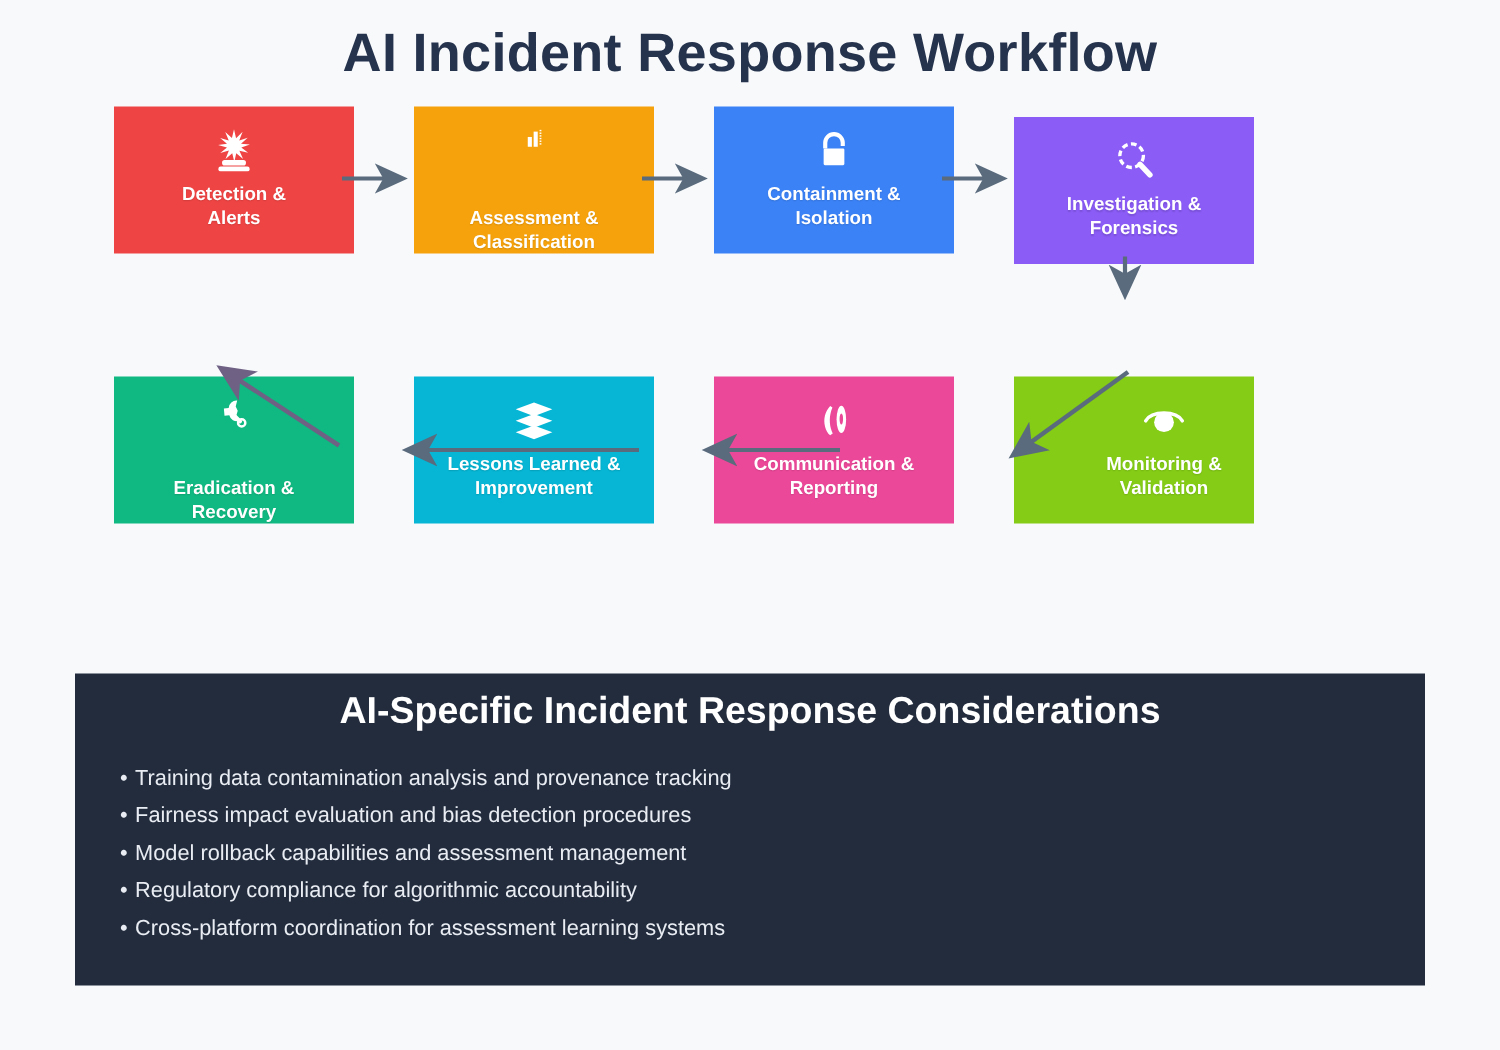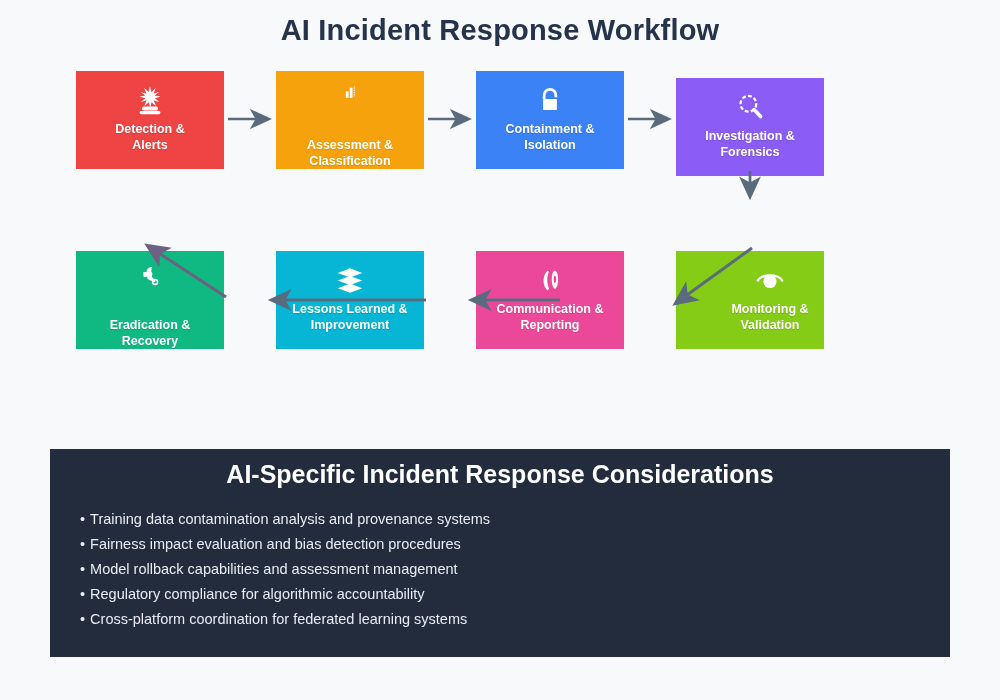--- a/index.html
+++ b/index.html
@@ -14,30 +14,30 @@
     width: 1000px; height: 700px;
     background: #f7f9fb;
   }
 
   
   #page-title {
     position: absolute;
     left: 0; top: 14px;
     width: 1000px;
     text-align: center;
-    font-size: 29px;
+    font-size: 36px;
     font-weight: bold;
     color: #26334d;
     letter-spacing: 0.2px;
   }
 
   
   .node {
     position: absolute;
-    width: 148px;
+    width: 160px;
     height: 98px;
     box-sizing: border-box;
     display: flex;
     flex-direction: column;
     align-items: center;
     justify-content: flex-start;
     padding-top: 12px;
     z-index: 3;
   }
   .node .node-icon {
@@ -230,29 +230,29 @@
       <circle cx="16" cy="17.4" r="6.2" fill="#ffffff"></circle>
     </svg>
     <div class="node-label">Monitoring &amp;
 Validation</div>
   </div>
 
   <div id="considerations-panel" style="background: rgb(34, 44, 61);">
     <div id="considerations-title">AI-Specific Incident Response Considerations</div>
 
     <div class="consideration-item">
-      <span class="bullet-dot">•</span><span>Training data contamination analysis and provenance systems</span>
+      <span class="bullet-dot">•</span><span>Training data contamination analysis and provenance tracking</span>
     </div>
     <div class="consideration-item">
       <span class="bullet-dot">•</span><span>Fairness impact evaluation and bias detection procedures</span>
     </div>
     <div class="consideration-item">
       <span class="bullet-dot">•</span><span>Model rollback capabilities and assessment management</span>
     </div>
     <div class="consideration-item">
       <span class="bullet-dot">•</span><span>Regulatory compliance for algorithmic accountability</span>
     </div>
     <div class="consideration-item">
-      <span class="bullet-dot">•</span><span>Cross-platform coordination for federated learning systems</span>
+      <span class="bullet-dot">•</span><span>Cross-platform coordination for assessment learning systems</span>
     </div>
   </div>
 
 </div>
 
 </body></html>

